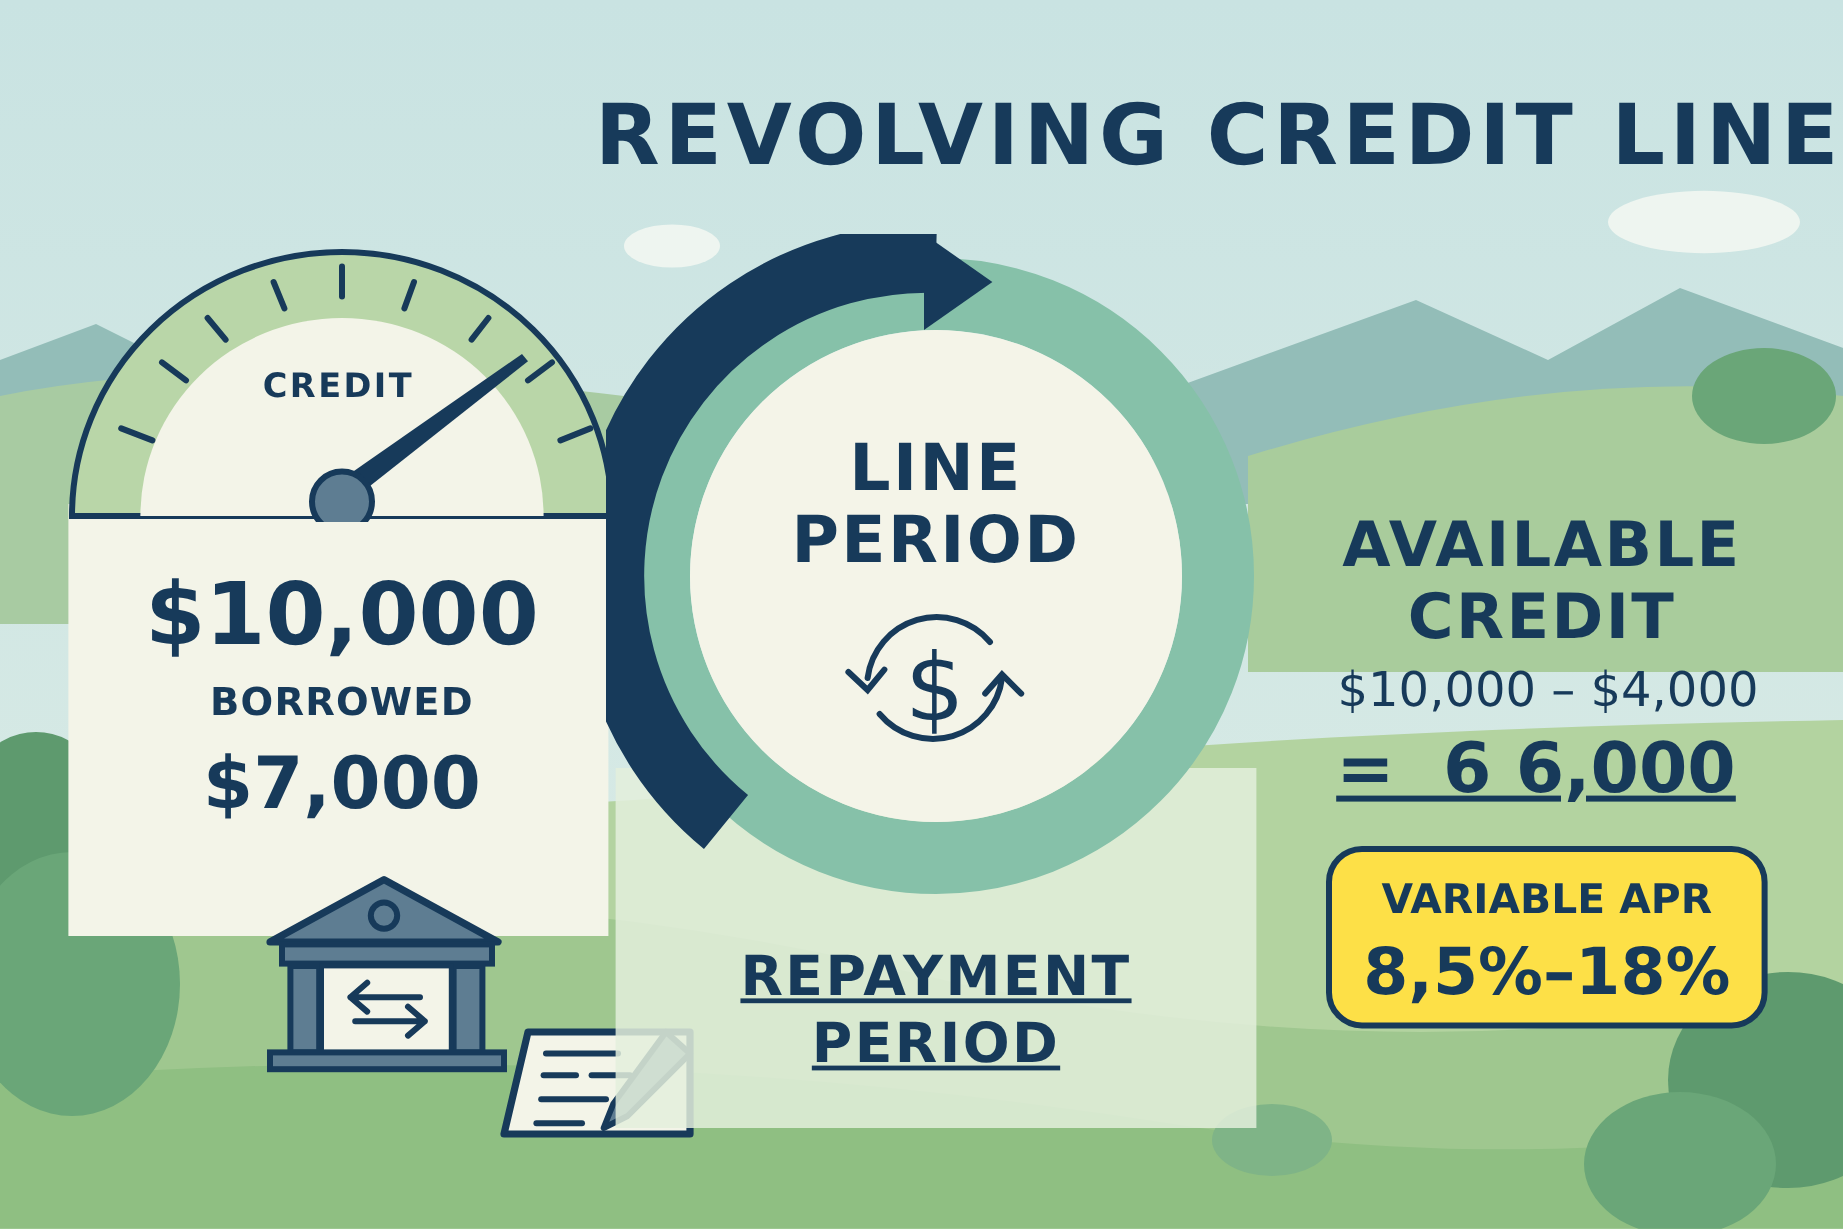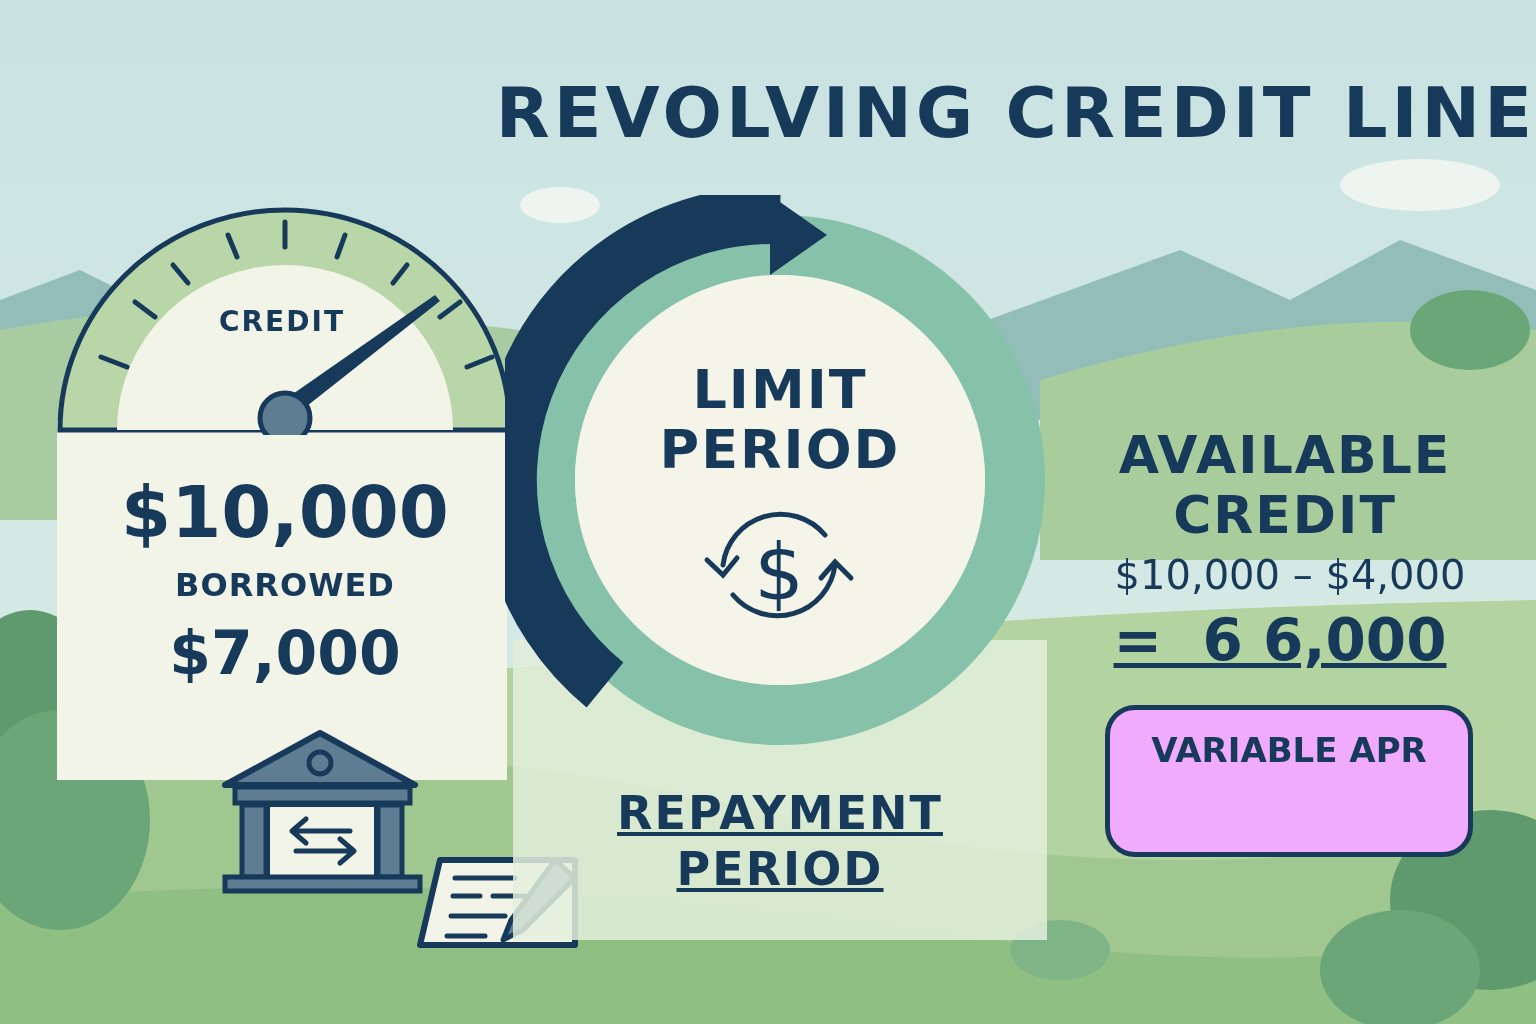--- a/index.html
+++ b/index.html
@@ -3,21 +3,21 @@
 <meta charset="utf-8">
 <style>
   html,body{margin:0;padding:0;}
   body{width:1536px;height:1024px;overflow:hidden;position:relative;font-family:"DejaVu Sans","Liberation Sans",sans-serif;background:#cfe6e4;}
   .abs{position:absolute;}
   .bg{position:absolute;left:0;top:0;}
   .title{position:absolute;left:0;width:1536px;top:72px;text-align:right;font-size:70px;font-weight:bold;color:#173a5a;letter-spacing:4px;}
   .panel-left{position:absolute;left:57px;top:420px;width:450px;height:360px;background:#f3f4e8;}
   .panel-mid{position:absolute;left:513px;top:640px;width:534px;height:300px;background:#e3efdc;opacity:.85;}
   .txt{position:absolute;color:#173a5a;font-weight:bold;text-align:center;}
-  .apr-box{position:absolute;left:1105px;top:705px;width:368px;height:152px;border:5px solid #173a5a;border-radius:30px;background:#f0abfc;box-sizing:border-box;}
+  .apr-box{position:absolute;left:1105px;top:705px;width:368px;height:152px;border:5px solid #173a5a;border-radius:30px;background:#fde047;box-sizing:border-box;}
 </style>
 </head>
 <body>
 
 <svg class="bg" width="1536" height="1024" viewBox="0 0 1536 1024">
   <defs>
     <linearGradient id="sky" x1="0" y1="0" x2="0" y2="1">
       <stop offset="0" stop-color="#c9e3e2"></stop>
       <stop offset="1" stop-color="#dcece6"></stop>
     </linearGradient>
@@ -99,21 +99,21 @@
 </svg>
 
 <div class="panel-mid"></div>
 <svg class="abs" style="left:505px;top:195px" width="550" height="550" viewBox="0 0 550 550">
   <circle cx="275" cy="285" r="235" fill="none" stroke="#86c1a9" stroke-width="60"></circle>
   <circle cx="275" cy="285" r="205" fill="#f4f4e8"></circle>
   <path d="M100 490 A265 265 0 0 1 275 20" fill="none" stroke="#173a5a" stroke-width="58"></path>
   <polygon points="265,0 322,40 265,80" fill="#173a5a"></polygon>
 </svg>
 <div class="txt" style="left:630px;top:360px;width:300px;font-size:54px;line-height:60px;letter-spacing:2px;">
-  <div>LIMIT</div>
+  <div>LINE</div>
   <div>PERIOD</div>
 </div>
 <svg class="abs" style="left:695px;top:490px" width="170" height="150" viewBox="0 0 170 150">
   <g stroke="#173a5a" stroke-width="5" fill="none" stroke-linecap="round">
     <path d="M28 75 A58 58 0 0 1 130 45"></path>
     <path d="M140 75 A58 58 0 0 1 38 105"></path>
     <path d="M12 70 L28 85 L42 68"></path>
     <path d="M126 88 L140 72 L156 88"></path>
   </g>
   <text x="84" y="110" text-anchor="middle" font-size="78" fill="#173a5a" font-family="DejaVu Sans, sans-serif">$</text>
@@ -125,13 +125,14 @@
 
 <div class="txt" style="left:1090px;top:425px;width:390px;font-size:52px;line-height:60px;letter-spacing:2px;">
   <div>AVAILABLE</div>
   <div>CREDIT</div>
 </div>
 <div class="txt" style="left:1070px;top:552px;width:440px;font-size:40px;font-weight:normal;">$10,000 – $4,000</div>
 <div class="txt" style="left:1090px;top:606px;width:380px;font-size:58px;white-space:pre;text-decoration:underline;">=  6 6,000</div>
 
 <div class="apr-box">
   <div class="txt" style="left:0;top:20px;width:358px;font-size:34px;">VARIABLE APR</div>
+  <div class="txt" style="left:0;top:68px;width:358px;font-size:54px;">8,5%–18%</div>
 </div>
 
 </body></html>

